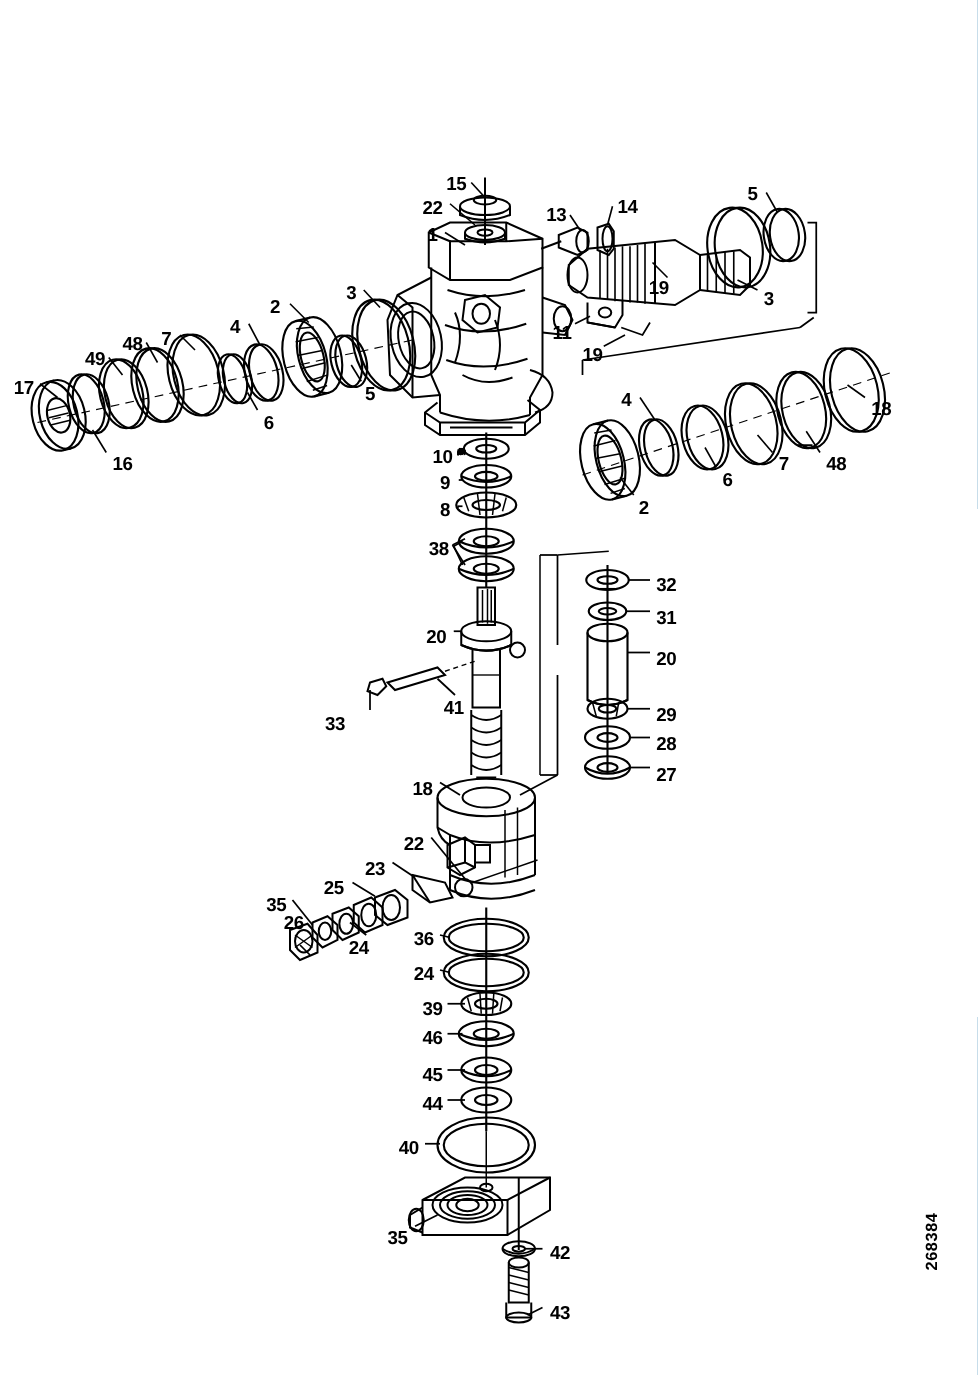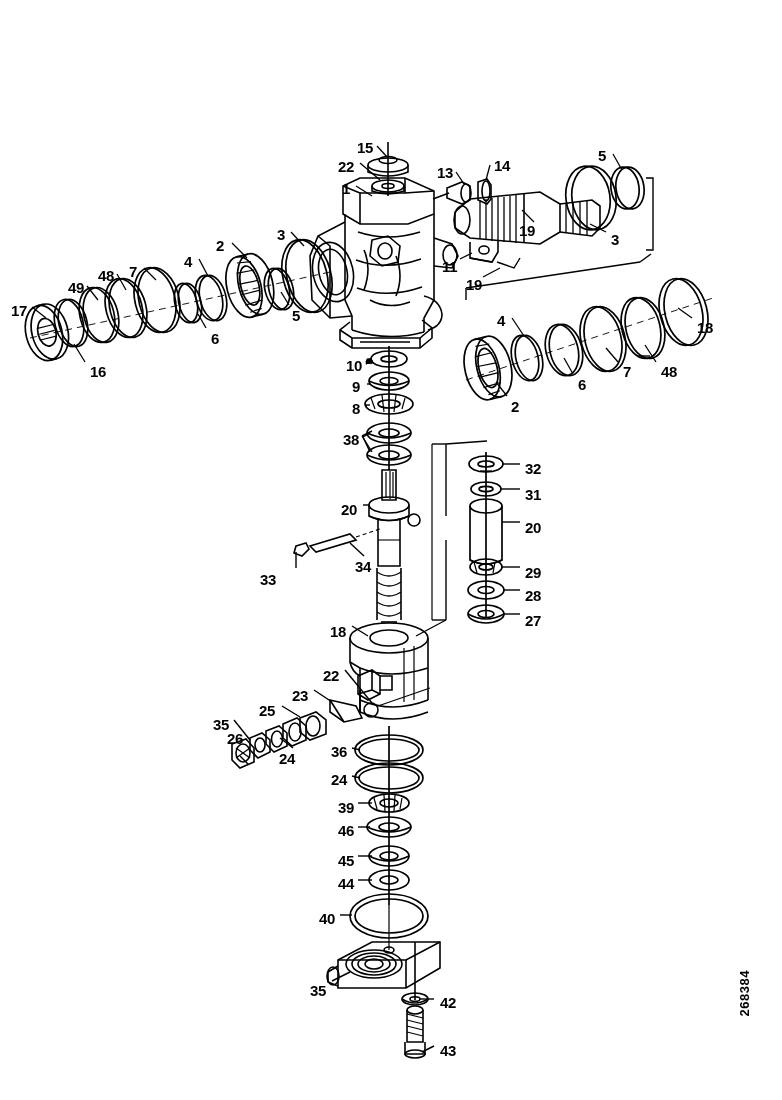--- a/index.html
+++ b/index.html
@@ -656,21 +656,21 @@
   <div class="lbl" style="left:343px;top:432px">38</div>
 
   <div class="lbl" style="left:525px;top:461px">32</div>
   <div class="lbl" style="left:525px;top:487px">31</div>
   <div class="lbl" style="left:525px;top:520px">20</div>
   <div class="lbl" style="left:525px;top:565px">29</div>
   <div class="lbl" style="left:525px;top:588px">28</div>
   <div class="lbl" style="left:525px;top:613px">27</div>
 
   <div class="lbl" style="left:341px;top:502px">20</div>
-  <div class="lbl" style="left:355px;top:559px">34</div>
+  <div class="lbl" style="left:355px;top:559px">41</div>
   <div class="lbl" style="left:260px;top:572px">33</div>
   <div class="lbl" style="left:330px;top:624px">18</div>
 
   <div class="lbl" style="left:323px;top:668px">22</div>
   <div class="lbl" style="left:292px;top:688px">23</div>
   <div class="lbl" style="left:259px;top:703px">25</div>
   <div class="lbl" style="left:213px;top:717px">35</div>
   <div class="lbl" style="left:279px;top:751px">24</div>
   <div class="lbl" style="left:227px;top:731px">26</div>
 

